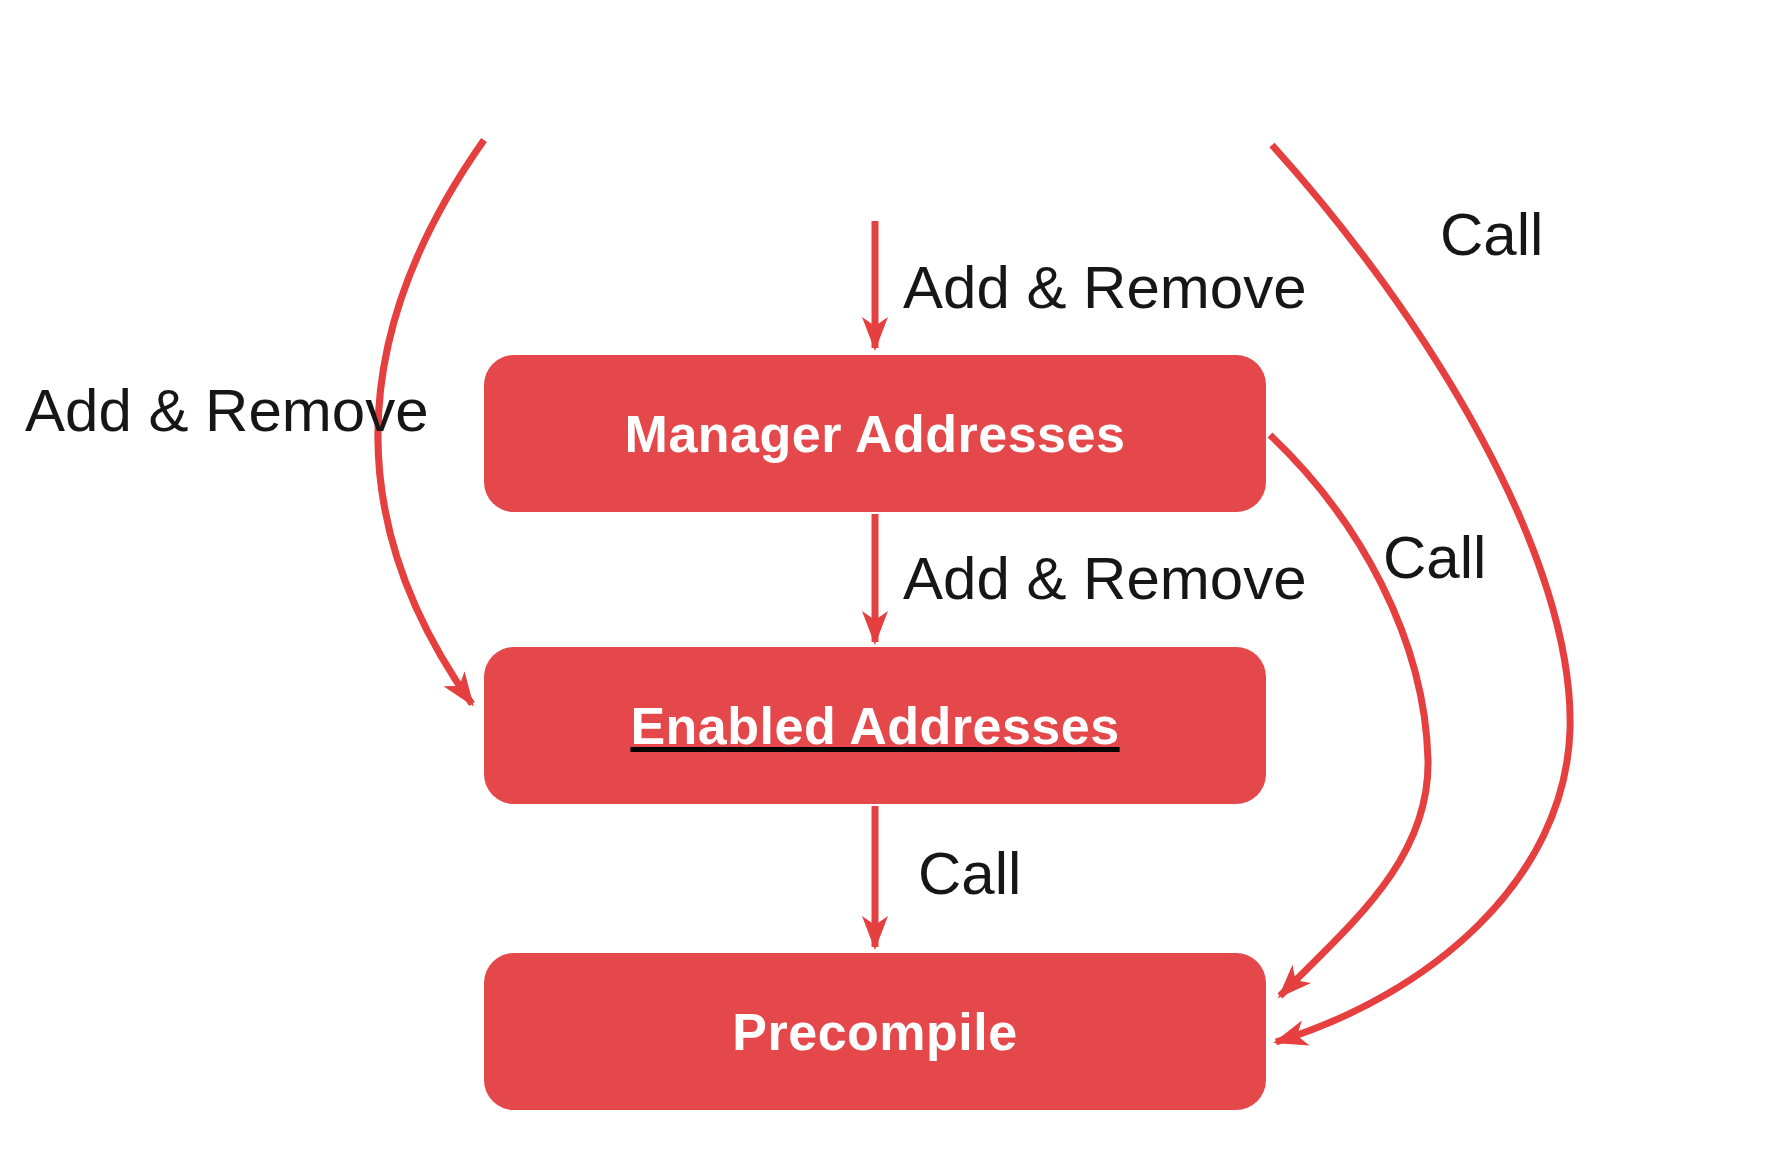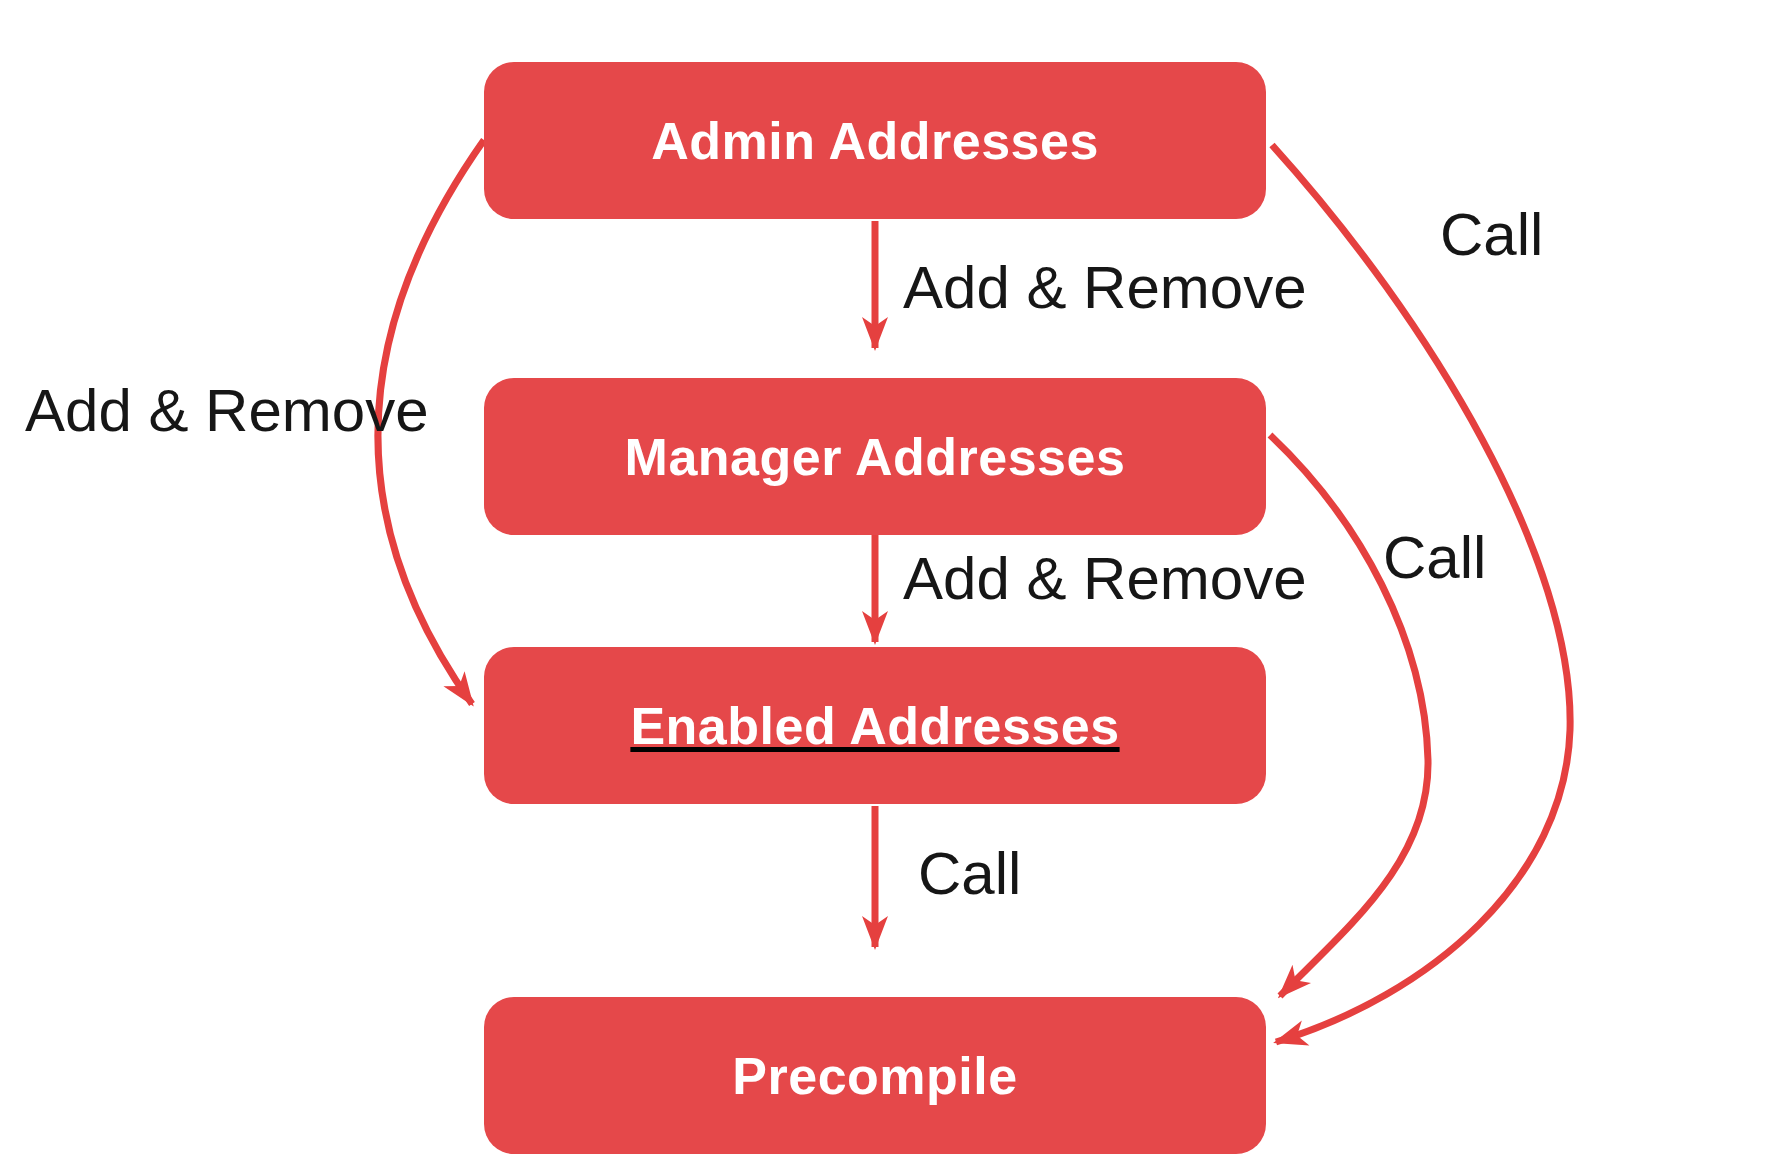--- a/index.html
+++ b/index.html
@@ -38,23 +38,23 @@
     z-index: 2;
   }
   .node-label {
     color: var(--node-text, #fff);
     font-size: 52px;
     font-weight: bold;
     letter-spacing: 0.5px;
     white-space: nowrap;
   }
   .node-admin      { top: 62px; }
-  .node-manager    { top: 355px; margin-top: 23px; }
+  .node-manager    { top: 355px; }
   .node-enabled    { top: 647px; text-decoration: underline; }
-  .node-precompile { top: 953px; margin-top: 44px; }
+  .node-precompile { top: 953px; }
   .edge-label {
     position: absolute;
     color: var(--label-text, #161616);
     font-size: 60px;
     line-height: 1;
     white-space: nowrap;
     z-index: 3;
   }
   .edge-label-1 { left: 903px;  top: 258px; }
   .edge-label-2 { left: 903px;  top: 549px; }
@@ -76,23 +76,20 @@
     </defs>
 
     <path class="edge-path" d="M 875 221 L 875 348" marker-end="url(#arrowhead)"></path>
     <path class="edge-path" d="M 875 514 L 875 642" marker-end="url(#arrowhead)"></path>
     <path class="edge-path" d="M 875 806 L 875 947" marker-end="url(#arrowhead)"></path>
     <path class="edge-path" d="M 484 140 Q 278 432 472 704" marker-end="url(#arrowhead)"></path>
     <path class="edge-path" d="M 1272 145 C 1430 320 1575 560 1570 730 C 1565 880 1430 995 1276 1042" marker-end="url(#arrowhead)"></path>
     <path class="edge-path" d="M 1270 435 C 1360 520 1425 640 1428 760 C 1430 860 1350 925 1280 996" marker-end="url(#arrowhead)"></path>
   </svg>
 
-  <div class="node node-admin">
-    <span class="node-label">Admin Addresses</span>
-  </div>
 
   <div class="node node-manager">
     <span class="node-label">Manager Addresses</span>
   </div>
 
   <div class="node node-enabled">
     <span class="node-label">Enabled Addresses</span>
   </div>
 
   <div class="node node-precompile">

